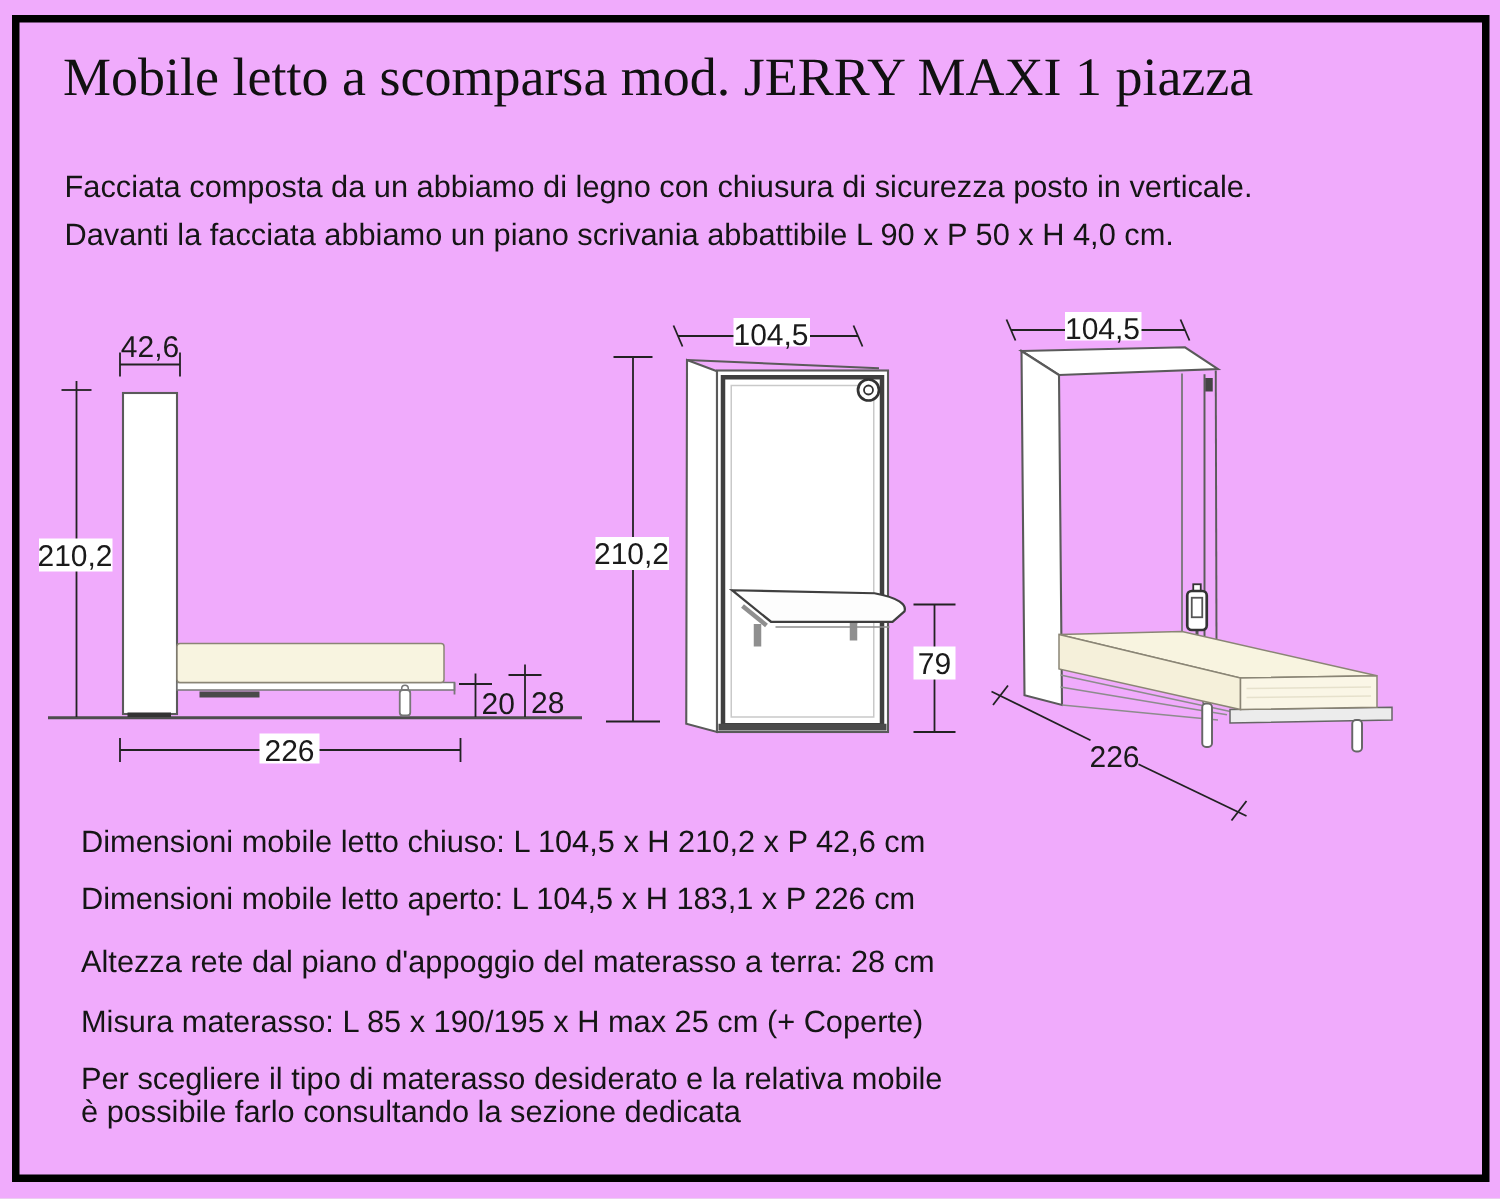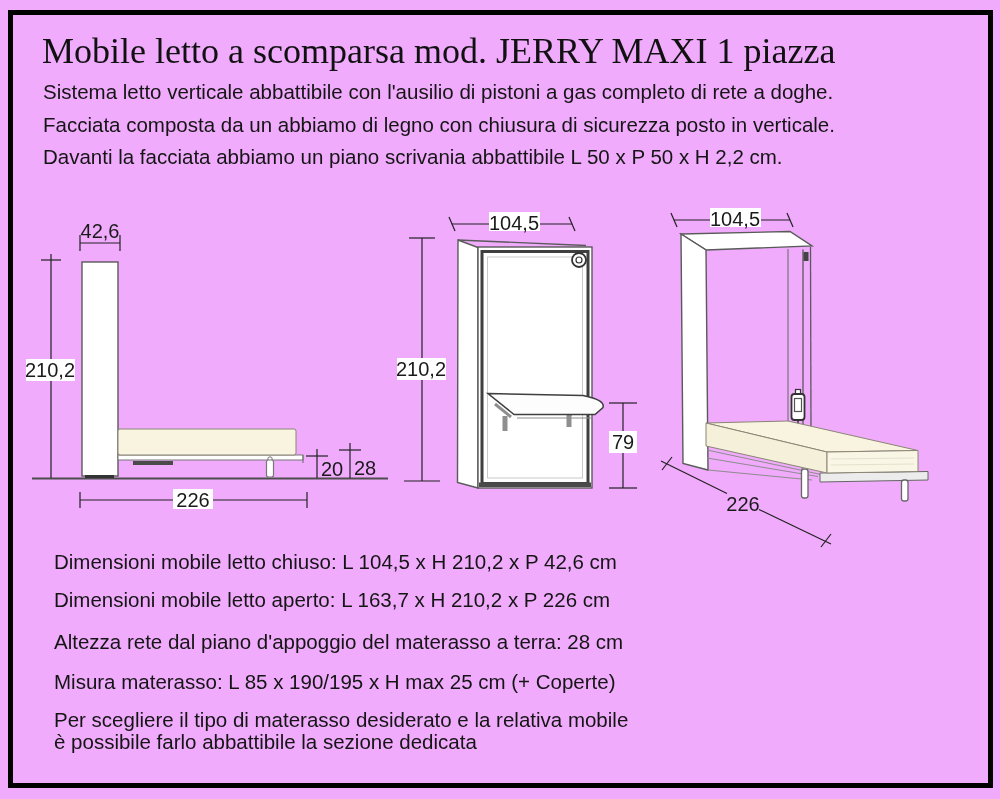--- a/index.html
+++ b/index.html
@@ -20,23 +20,22 @@
 </style>
 </head>
 <body>
 
 <div class="page">
 
   <div class="frame"></div>
 
   <div class="abs title">Mobile letto a scomparsa mod. JERRY MAXI 1 piazza</div>
 
-  <div class="abs para" style="top:80px">Sistema letto verticale abbattibile con l'ausilio di pistoni a gas completo di rete a doghe.</div>
   <div class="abs para" style="top:113px">Facciata composta da un abbiamo di legno con chiusura di sicurezza posto in verticale.</div>
-  <div class="abs para" style="top:145px">Davanti la facciata abbiamo un piano scrivania abbattibile L 50 x P 50 x H 2,2 cm.</div>
+  <div class="abs para" style="top:145px">Davanti la facciata abbiamo un piano scrivania abbattibile L 90 x P 50 x H 4,0 cm.</div>
 
   <svg class="diagrams" width="1000" height="799" viewBox="0 0 1000 799">
 
     <g>
 
       <line x1="32" y1="478.5" x2="388" y2="478.5" stroke="#4d4d4d" stroke-width="2"></line>
 
       <rect class="outline" x="82" y="262" width="36" height="214"></rect>
       <line x1="85" y1="476.5" x2="114" y2="476.5" stroke="#333" stroke-width="3"></line>
 
@@ -174,19 +173,19 @@
         <line class="dimline" x1="661" y1="461" x2="727" y2="493.5"></line>
         <line class="dimline" x1="759" y1="509.5" x2="831" y2="544"></line>
         <line class="dimline" x1="662" y1="470" x2="672" y2="457"></line>
         <line class="dimline" x1="821" y1="547" x2="831" y2="534"></line>
         <text x="743" y="511" text-anchor="middle">226</text>
       </g>
     </g>
   </svg>
 
   <div class="abs spec" style="top:550px">Dimensioni mobile letto chiuso: L 104,5 x H 210,2 x P 42,6 cm</div>
-  <div class="abs spec" style="top:588px">Dimensioni mobile letto aperto: L 163,7 x H 210,2 x P 226 cm</div>
+  <div class="abs spec" style="top:588px">Dimensioni mobile letto aperto: L 104,5 x H 183,1 x P 226 cm</div>
   <div class="abs spec" style="top:630px">Altezza rete dal piano d'appoggio del materasso a terra: 28 cm</div>
   <div class="abs spec" style="top:670px">Misura materasso: L 85 x 190/195 x H max 25 cm (+ Coperte)</div>
   <div class="abs spec" style="top:708px">Per scegliere il tipo di materasso desiderato e la relativa mobile</div>
-  <div class="abs spec" style="top:730px">è possibile farlo abbattibile la sezione dedicata</div>
+  <div class="abs spec" style="top:730px">è possibile farlo consultando la sezione dedicata</div>
 
 </div>
 
 </body></html>

